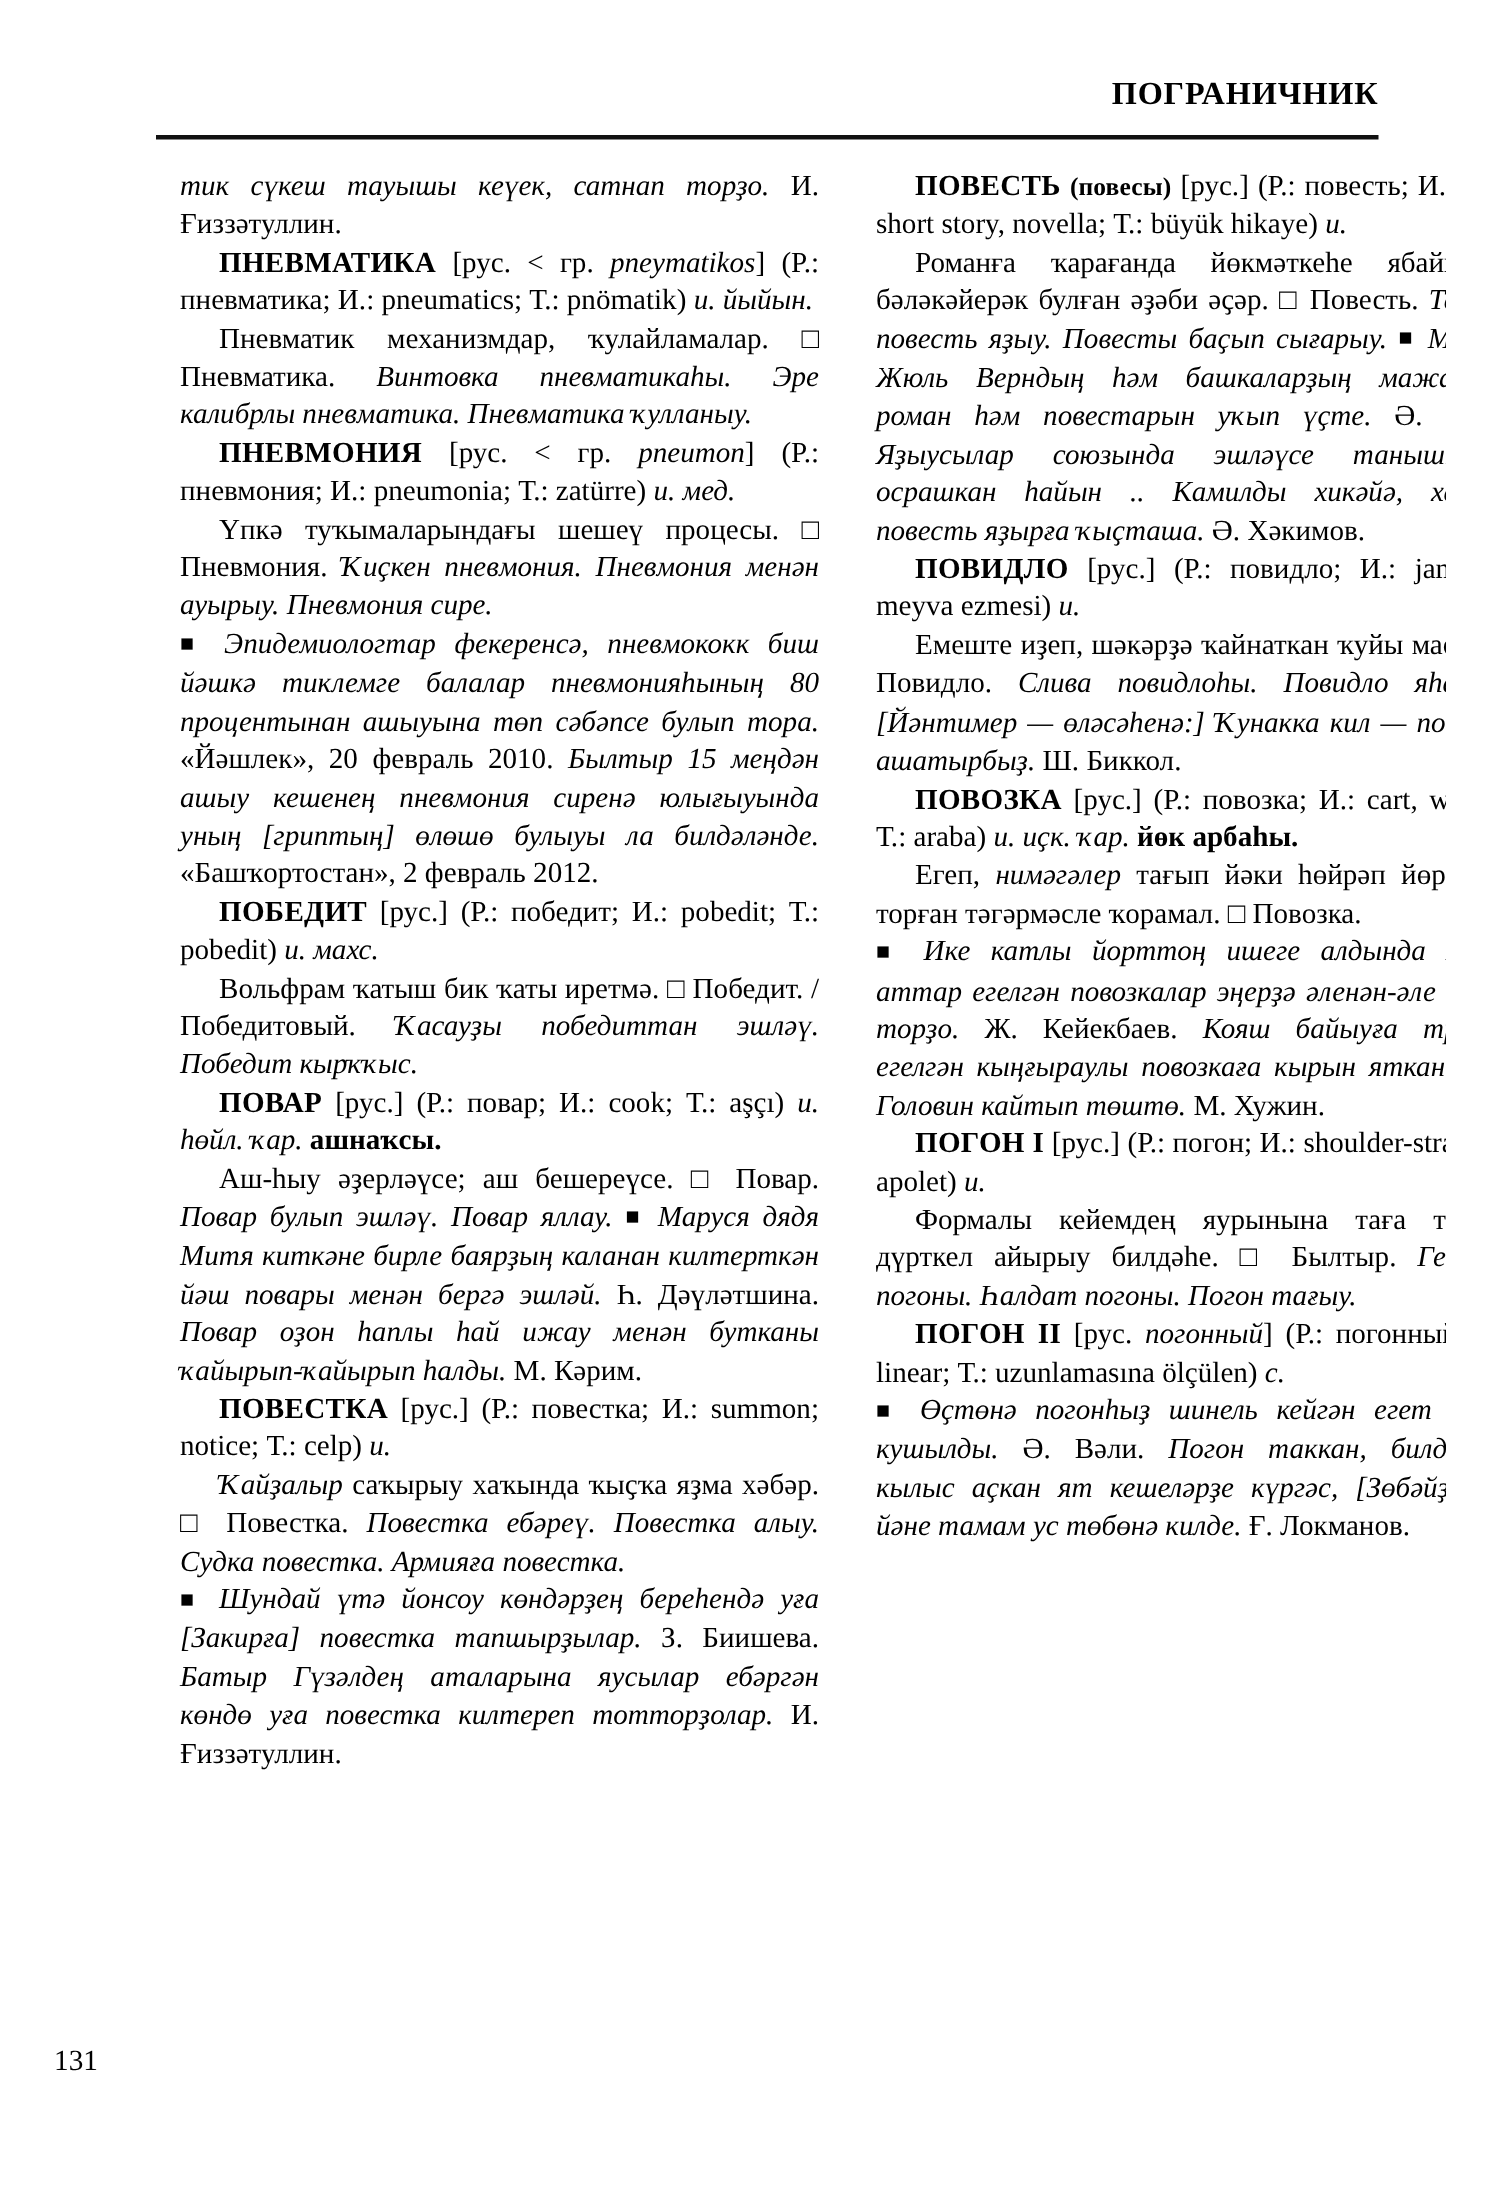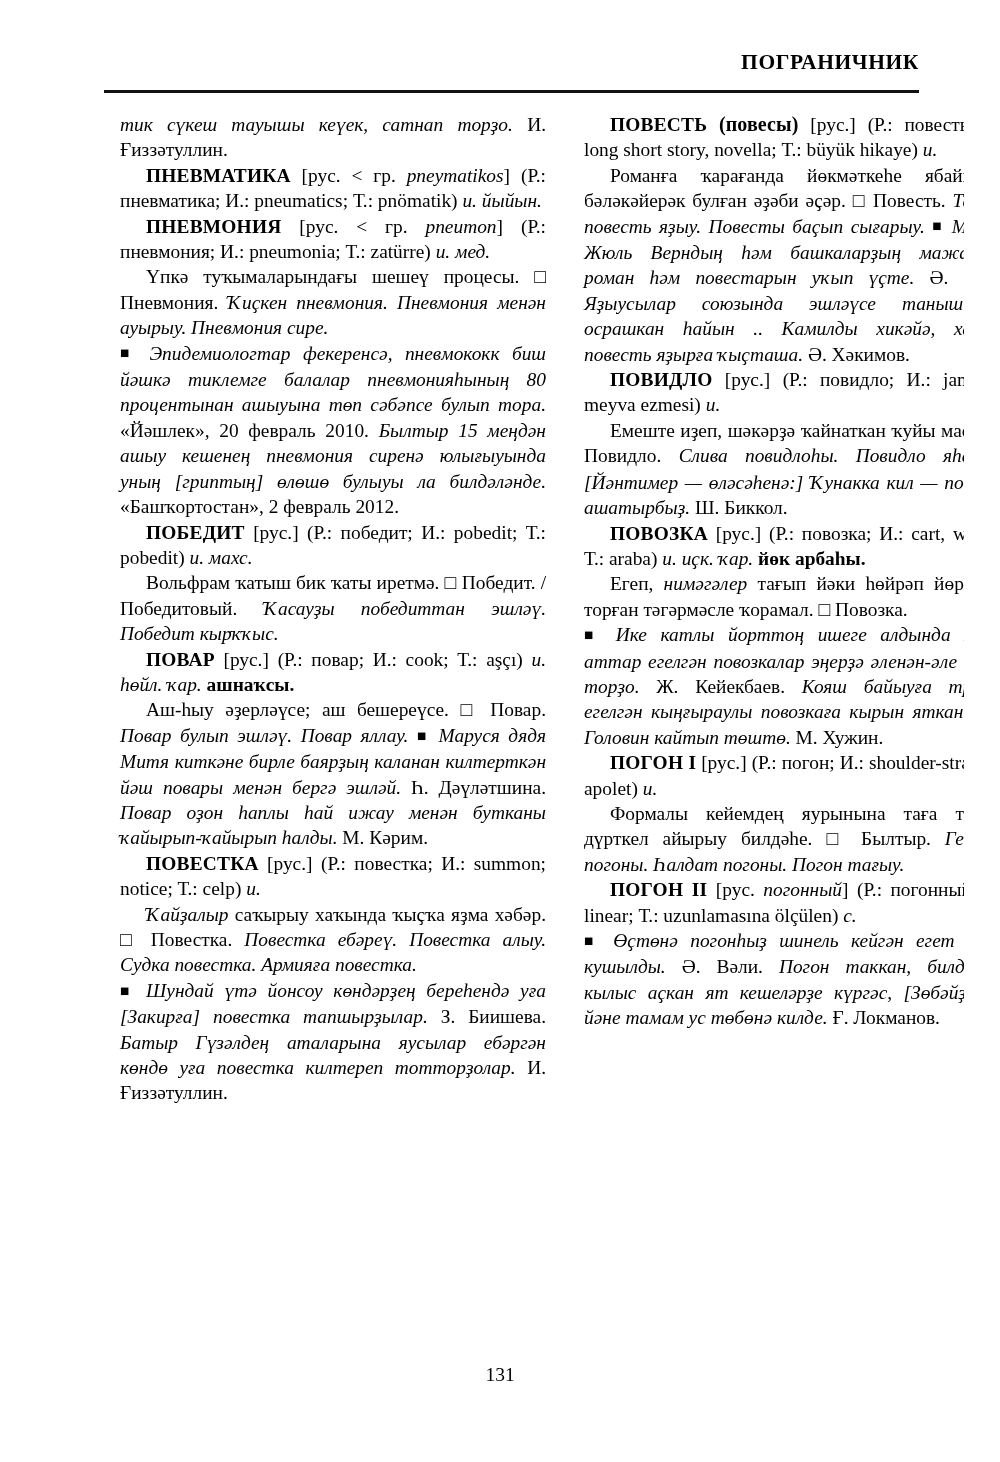--- a/index.html
+++ b/index.html
@@ -74,21 +74,21 @@
   }
   .para.flush {
     text-indent: 0;
   }
   .hw {
     font-weight: bold;
     letter-spacing: 0.2px;
   }
   .hwsm {
     font-weight: bold;
-    font-size: 20px;
+    font-size: 17px;
     letter-spacing: 0.1px;
   }
   .it {
     font-style: italic;
   }
   .bd {
     font-weight: bold;
   }
   .mark-open::before {
     content: "\25A1";
@@ -102,21 +102,21 @@
     font-size: 0.80em;
     position: relative;
     top: -0.08em;
   }
   
   .folio {
     position: absolute;
     bottom: 78px;
     left: 0;
     width: 100%;
-    text-align: center;
+    text-align: left;
     font-size: 19.5px;
     line-height: 1;
   }
 </style>
 </head>
 <body>
 
 <div class="page">
 
   <div class="runhead">
@@ -124,20 +124,21 @@
     <div class="runhead-rule"></div>
   </div>
 
   <div class="columns">
 
     <div class="col">
 
       <p class="para flush"><span class="it">тик сүкеш тауышы кеүек, сатнап торҙо.</span> <span>И. Ғиззәтуллин.</span></p>
 
       <p class="para indent"><span class="hw">ПНЕВМАТИКА</span> <span>[рус. &lt; гр. </span><span class="it">pneymatikos</span><span>]</span> <span>(Р.: пневматика; И.: pneumatics; Т.: pnömatik) </span><span class="it">и. йыйын.</span></p>
+      <p class="para indent"><span>Пневматик механизмдар, ҡулайламалар. </span><span class="mark-open"></span> <span>Пневматика. </span><span class="it">Винтовка пневматикаһы. Эре калибрлы пневматика. Пневматика ҡул­ланыу.</span></p>
 
       <p class="para indent"><span class="hw">ПНЕВМОНИЯ</span> <span>[рус. &lt; гр. </span><span class="it">pneumon</span><span>]</span> <span>(Р.: пневмония; И.: pneumonia; Т.: zatürre) </span><span class="it">и. мед.</span></p>
       <p class="para indent"><span>Үпкә туҡымаларындағы шешеү про­цесы. </span><span class="mark-open"></span> <span>Пневмония. </span><span class="it">Ҡиҫкен пневмония. Пневмония менән ауырыу. Пневмония сире.</span></p>
       <p class="para flush"><span class="mark-filled"></span> <span class="it">Эпидемиологтар фекеренсә, пневмококк биш йәшкә тиклемге балалар пневмония­һының 80 процентынан ашыуына төп сәбәпсе булып тора. </span><span>«Йәшлек», 20 февраль 2010.</span> <span class="it">Былтыр 15 меңдән ашыу кешенең пневмония сиренә юлығыуында уның [гриптың] өлөшө булыуы ла билдәләнде. </span><span>«Башҡортостан», 2 февраль 2012.</span></p>
 
       <p class="para indent"><span class="hw">ПОБЕДИТ</span> <span>[рус.]</span> <span>(Р.: победит; И.: pobedit; Т.: pobedit) </span><span class="it">и. махс.</span></p>
       <p class="para indent"><span>Вольфрам ҡатыш бик ҡаты иретмә. </span><span class="mark-open"></span> <span>Победит. / Победитовый. </span><span class="it">Ҡасауҙы побе­диттан эшләү. Победит кырҡҡыс.</span></p>
 
       <p class="para indent"><span class="hw">ПОВАР</span> <span>[рус.]</span> <span>(Р.: повар; И.: cook; Т.: aşçı) </span><span class="it">и. һөйл. ҡар. </span><span class="bd">ашнаҡсы.</span></p>
       <p class="para indent"><span>Аш-һыу әҙерләүсе; аш бешереүсе. </span><span class="mark-open"></span> <span>По­вар. </span><span class="it">Повар булып эшләү. Повар яллау. </span><span class="mark-filled"></span> <span class="it">Ма­руся дядя Митя киткәне бирле баярҙың каланан килтерткән йәш повары менән бергә эшләй. </span><span>Һ. Дәүләтшина. </span><span class="it">Повар оҙон һаплы һай ижау менән бутканы ҡайырып-ҡайырып һалды. </span><span>М. Кәрим.</span></p>

